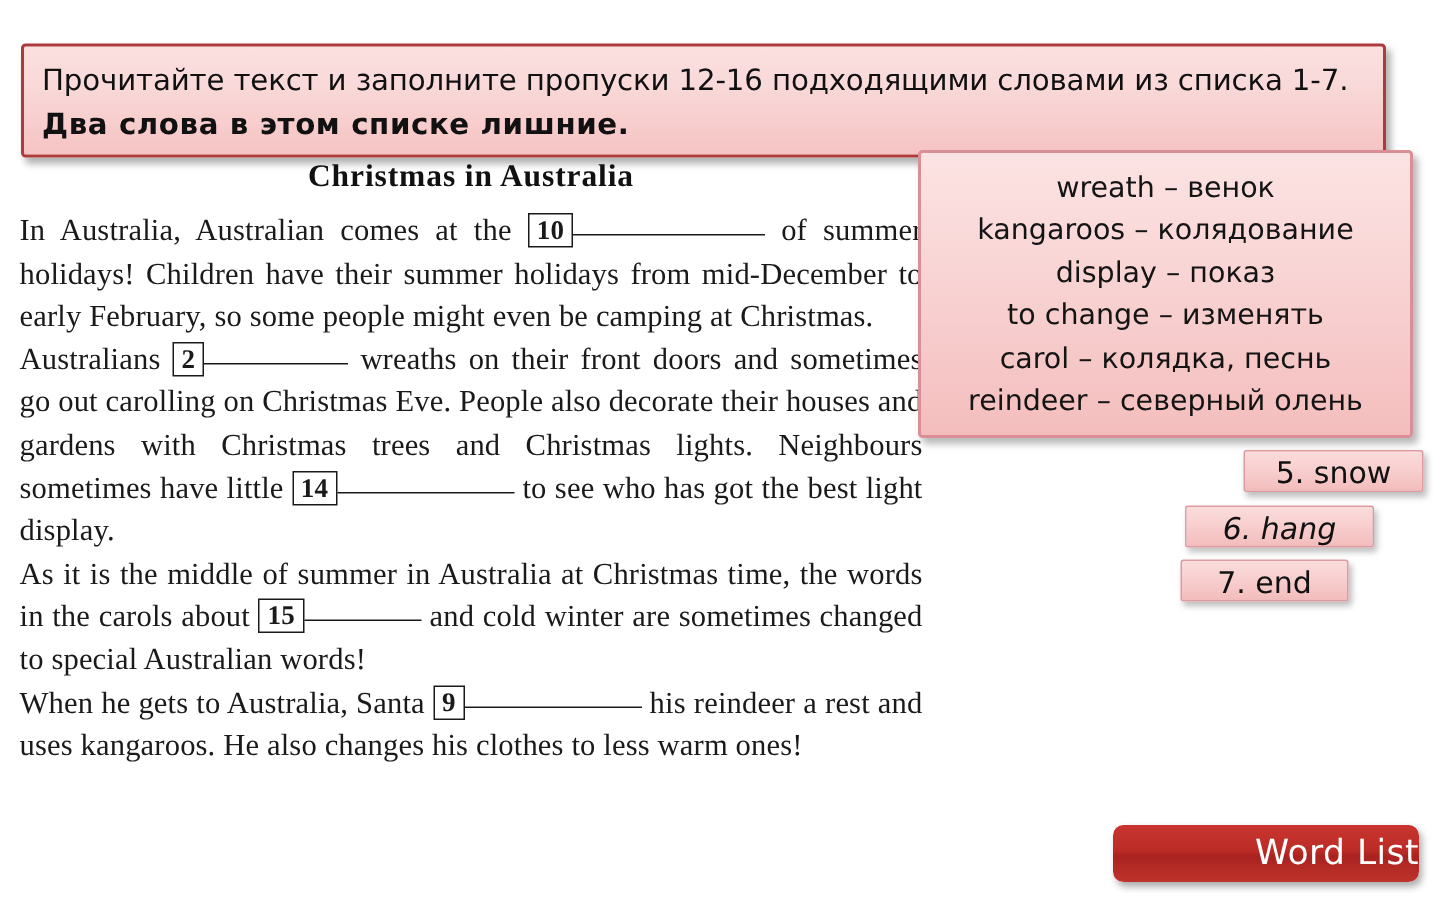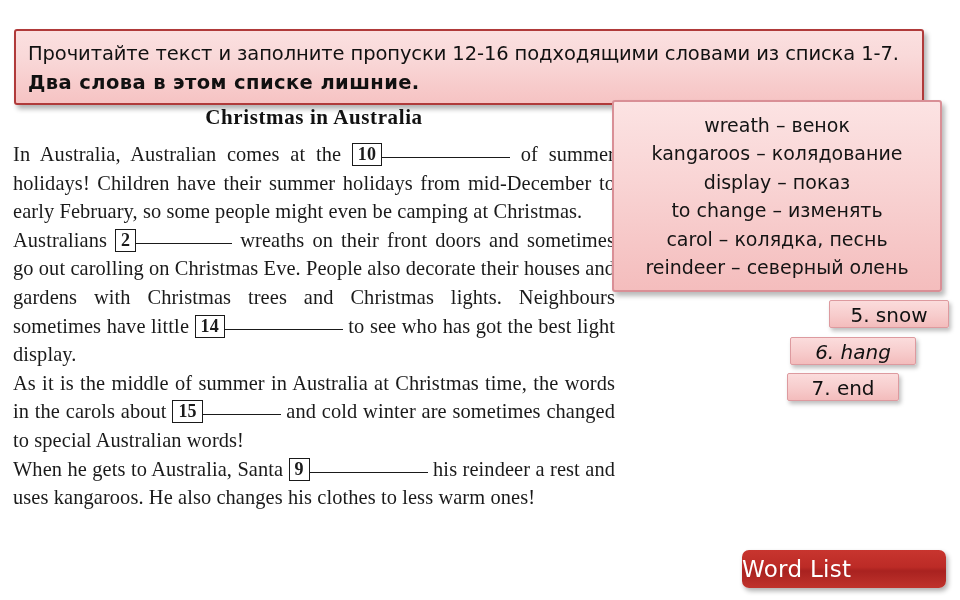--- a/index.html
+++ b/index.html
@@ -144,21 +144,21 @@
     top: 550px;
     width: 204px;
     height: 38px;
     box-sizing: border-box;
     border-radius: 7px;
     background: linear-gradient(to bottom, #c8352f 0%, #bc2b26 45%, #a92220 55%, #c0332c 100%);
     box-shadow: 2px 3px 5px rgba(0,0,0,0.32);
     color: #ffffff;
     font-family: "DejaVu Sans", sans-serif;
     font-size: 23px;
-    text-align: left;
+    text-align: right;
     line-height: 38px;
     letter-spacing: 0.3px;
   }
 </style>
 </head>
 <body>
 
 <div id="instruction-banner">
   <div class="banner-line">Прочитайте текст и заполните пропуски 12-16 подходящими словами из списка 1-7.</div>
   <div class="banner-line bold">Два слова в этом списке лишние.</div>

